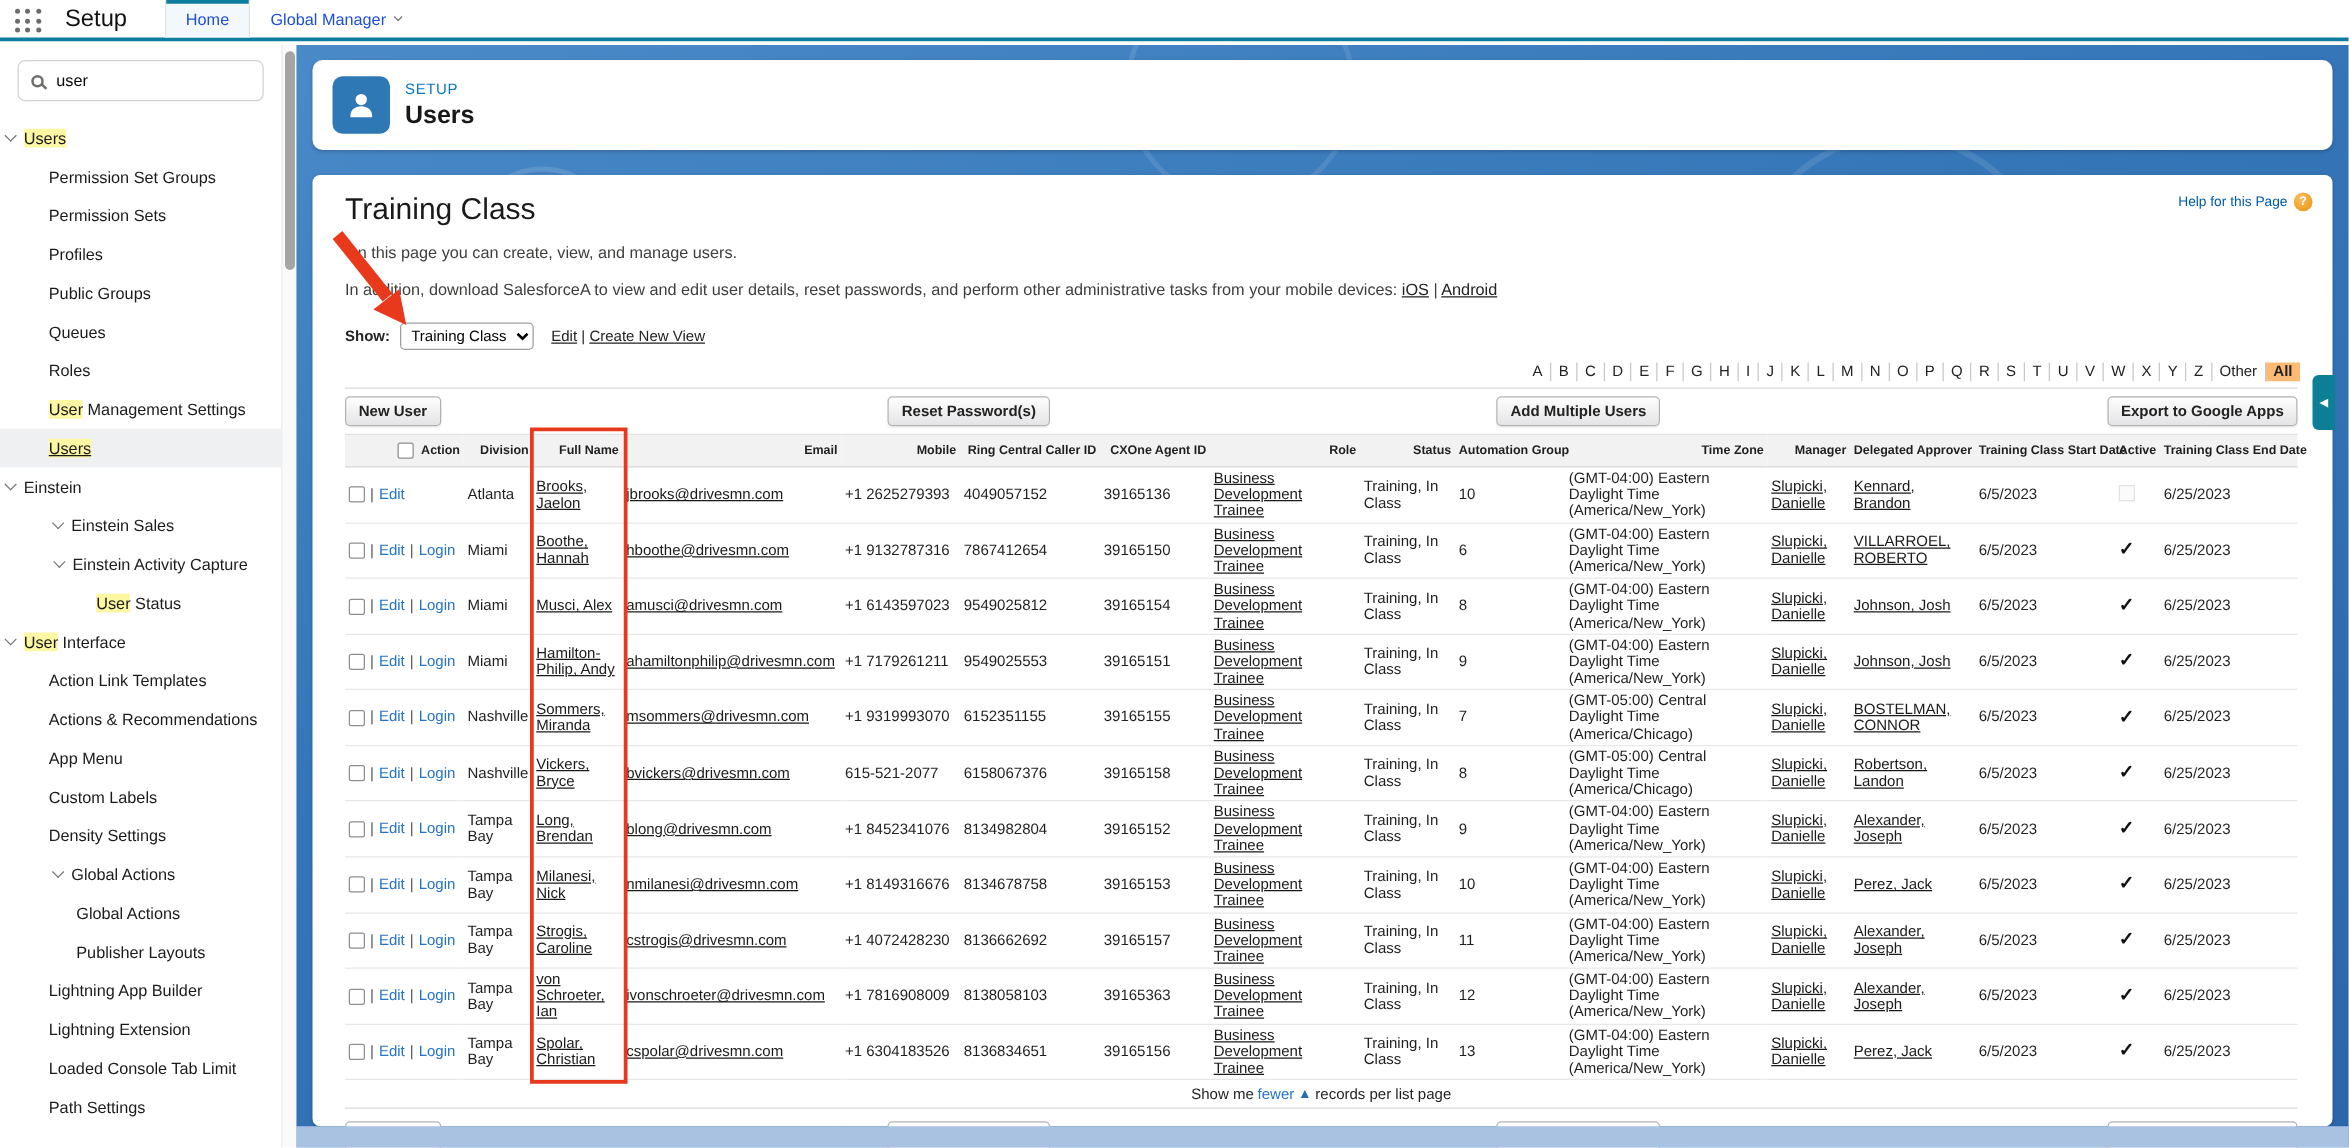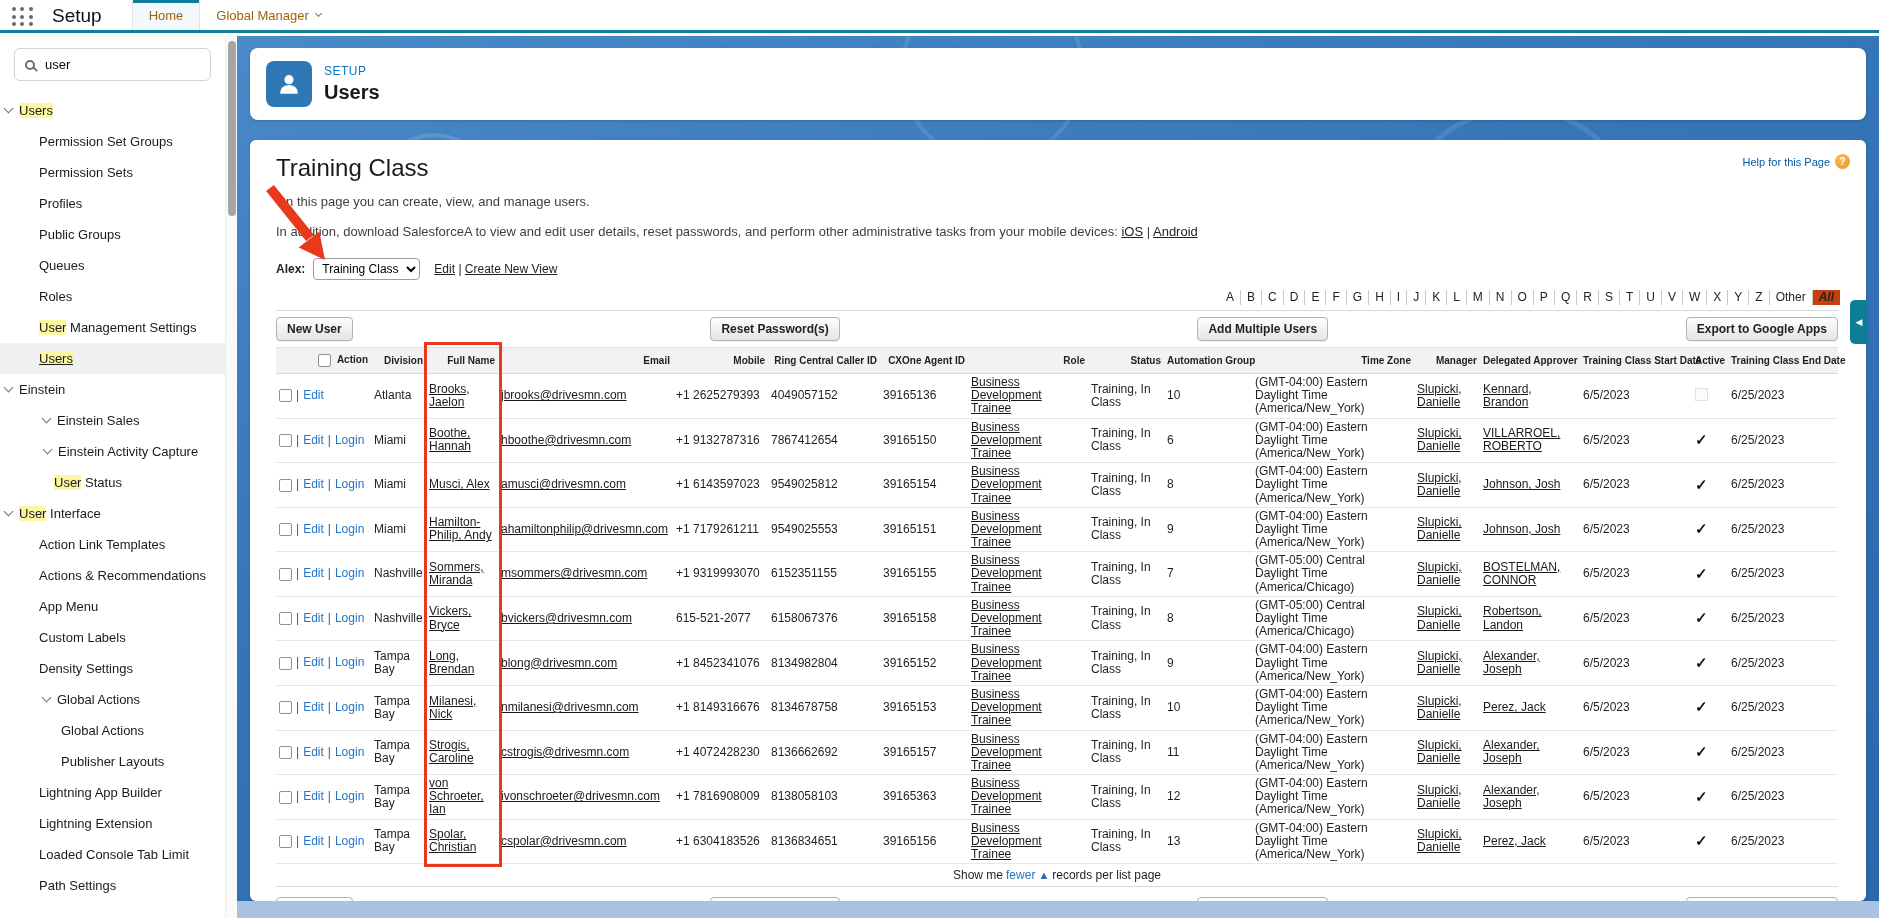--- a/index.html
+++ b/index.html
@@ -10,37 +10,37 @@
   }
   
   .global-header { position:absolute; top:0; left:0; right:0; height:33px; background:#fff;
     border-bottom:3px solid #0f7e9e; display:flex; align-items:stretch; z-index:20; }
   .waffle { width:22px; height:20px; display:grid; grid-template-columns:repeat(3,1fr); gap:3px;
     margin:7px 10px 0 12px; cursor:pointer; }
   .waffle i { width:4px; height:4px; border-radius:50%; background:#6b6b6b; }
   .app-label { font-size:19px; color:#111; margin:5px 30px 0 8px; }
   .gtabs { display:flex; align-items:stretch; }
   .gtab { padding:0 16px; display:flex; align-items:center; gap:7px; font-size:13px;
-    color:#a16207; position:relative; cursor:pointer; }
+    color:#1d4ed8; position:relative; cursor:pointer; }
   .gtab.active { background:#f3f8fc; border-left:1px solid #e3e3e3; border-right:1px solid #e3e3e3; }
   .gtab.active::before { content:""; position:absolute; top:0; left:0; right:0; height:3px; background:#0f7e9e; }
   .chev { width:7px; height:7px; border-right:1.5px solid #747474; border-bottom:1.5px solid #747474;
     display:inline-block; transform:rotate(45deg); margin-top:-3px; flex:none; }
   .chev.sm { width:5px; height:5px; }
   
   .sidebar { position:absolute; top:36px; left:0; width:225px; bottom:0; background:#fff; overflow:hidden; z-index:10; }
   .search-box { margin:12px 14px 14px 14px; height:33px; border:1px solid #d4d2d0; border-radius:6px;
     display:flex; align-items:center; padding:0 10px; gap:8px; }
   .mag { width:10px; height:10px; border:2px solid #706e6b; border-radius:50%; position:relative; flex:none; }
   .mag::after { content:""; position:absolute; width:6px; height:2px; background:#706e6b;
     transform:rotate(45deg); right:-5px; bottom:-2px; }
   .search-input { border:none; outline:none; font-size:13px; color:#080707; width:150px; font-family:inherit; }
   .tree-item { height:31px; display:flex; align-items:center; font-size:13px; color:#1b1b1b; cursor:pointer; }
   .tree-item .chev { margin-right:7px; margin-top:-4px; }
-  .lvl0 { padding-left:19px; } .lvl1 { padding-left:39px; } .lvl2 { padding-left:61px; } .lvl3 { padding-left:54px; }
+  .lvl0 { padding-left:19px; } .lvl1 { padding-left:39px; } .lvl2 { padding-left:61px; } .lvl3 { padding-left:77px; }
   .has-chev.lvl0 { padding-left:5px; } .has-chev.lvl1 { padding-left:43px; } .has-chev.lvl2 { padding-left:44px; }
   mark { background:#fdf6a3; color:inherit; padding:0; }
   .tree-item.selected { background:#eef0f2; }
   .tree-item.selected .tree-label { text-decoration:underline; }
   .sb-scroll { position:absolute; top:36px; left:225px; width:12px; bottom:0; background:#fafafa;
     border-left:1px solid #ececec; z-index:11; }
   .sb-thumb { position:absolute; top:5px; left:2px; width:8px; height:175px; border-radius:4px; background:#a5a5a5; }
   
   .main { position:absolute; left:237px; top:36px; right:0; bottom:0;
     background-image:
@@ -72,21 +72,21 @@
     background:radial-gradient(circle at 35% 30%, #fabd5c, #e8940f); }
   .view-row { margin-top:14px; height:26px; display:flex; align-items:center; font-size:12px; gap:8px; }
   .view-label { font-weight:bold; color:#222; }
   .view-select { font-size:12px; height:22px; border:1px solid #9e9e9e; border-radius:4px; background:#fff;
     font-family:inherit; padding:0 4px; }
   .view-links { margin-left:6px; }
   .alpha-row { margin-top:6px; height:18px; display:flex; justify-content:flex-end; align-items:center;
     font-size:12px; color:#222; }
   .alpha { padding:0 6px; border-left:1px solid #c8c8c8; cursor:pointer; line-height:15px; }
   .alpha:first-child { border-left:none; }
-  .alpha.active { background:#c2410c; font-weight:bold;font-style:italic; }
+  .alpha.active { background:#fdba74; font-weight:bold; }
   .list-region { margin-top:4px; width:1562px; border-top:1px solid #d9d9d9; border-bottom:1px solid #d9d9d9; }
   .btn-bar { padding:6px 0; display:flex; justify-content:space-between; gap:6px; }
   .btn-bar.bottom { margin-top:4px; width:1562px; }
   .sf-btn { font-family:inherit; font-size:12px; font-weight:bold; color:#222;
     background:linear-gradient(#fefefe,#e4e4e6); border:1px solid #b4b2b0; border-radius:4px;
     padding:4px 10px; cursor:pointer; box-shadow:0 1px 1px rgba(0,0,0,.06); }
   table.userlist { border-collapse:collapse; table-layout:fixed; width:1562px; font-size:12px; color:#1f1f1f; }
   .userlist thead th { background:#f2f2f2; border-top:1px solid #e0e0e0; border-bottom:1px solid #d9d9d9;
     font-size:10px; font-weight:bold; text-align:right; padding:5px 3px; white-space:nowrap; height:26px;
     overflow:visible; cursor:pointer; }
@@ -254,21 +254,21 @@
     <div class="help-link">
       <span>Help for this Page</span>
       <span class="help-icon">?</span>
     </div>
 
     <h1 class="page-title">Training Class</h1>
     <p class="intro">On this page you can create, view, and manage users.</p>
     <p class="intro second"><span>In addition, download SalesforceA to view and edit user details, reset passwords, and perform other administrative tasks from your mobile devices: </span><a class="ilink">iOS</a><span> | </span><a class="ilink">Android</a></p>
 
     <div class="view-row">
-      <span class="view-label">Alex:</span>
+      <span class="view-label">Show:</span>
       <select class="view-select">
         <option>Training Class</option>
       </select>
       <span class="view-links"><a class="ilink">Edit</a>
         <span>|</span>
         <a class="ilink">Create New View</a></span>
     </div>
 
     <div class="alpha-row">
         <span class="alpha">A</span>

